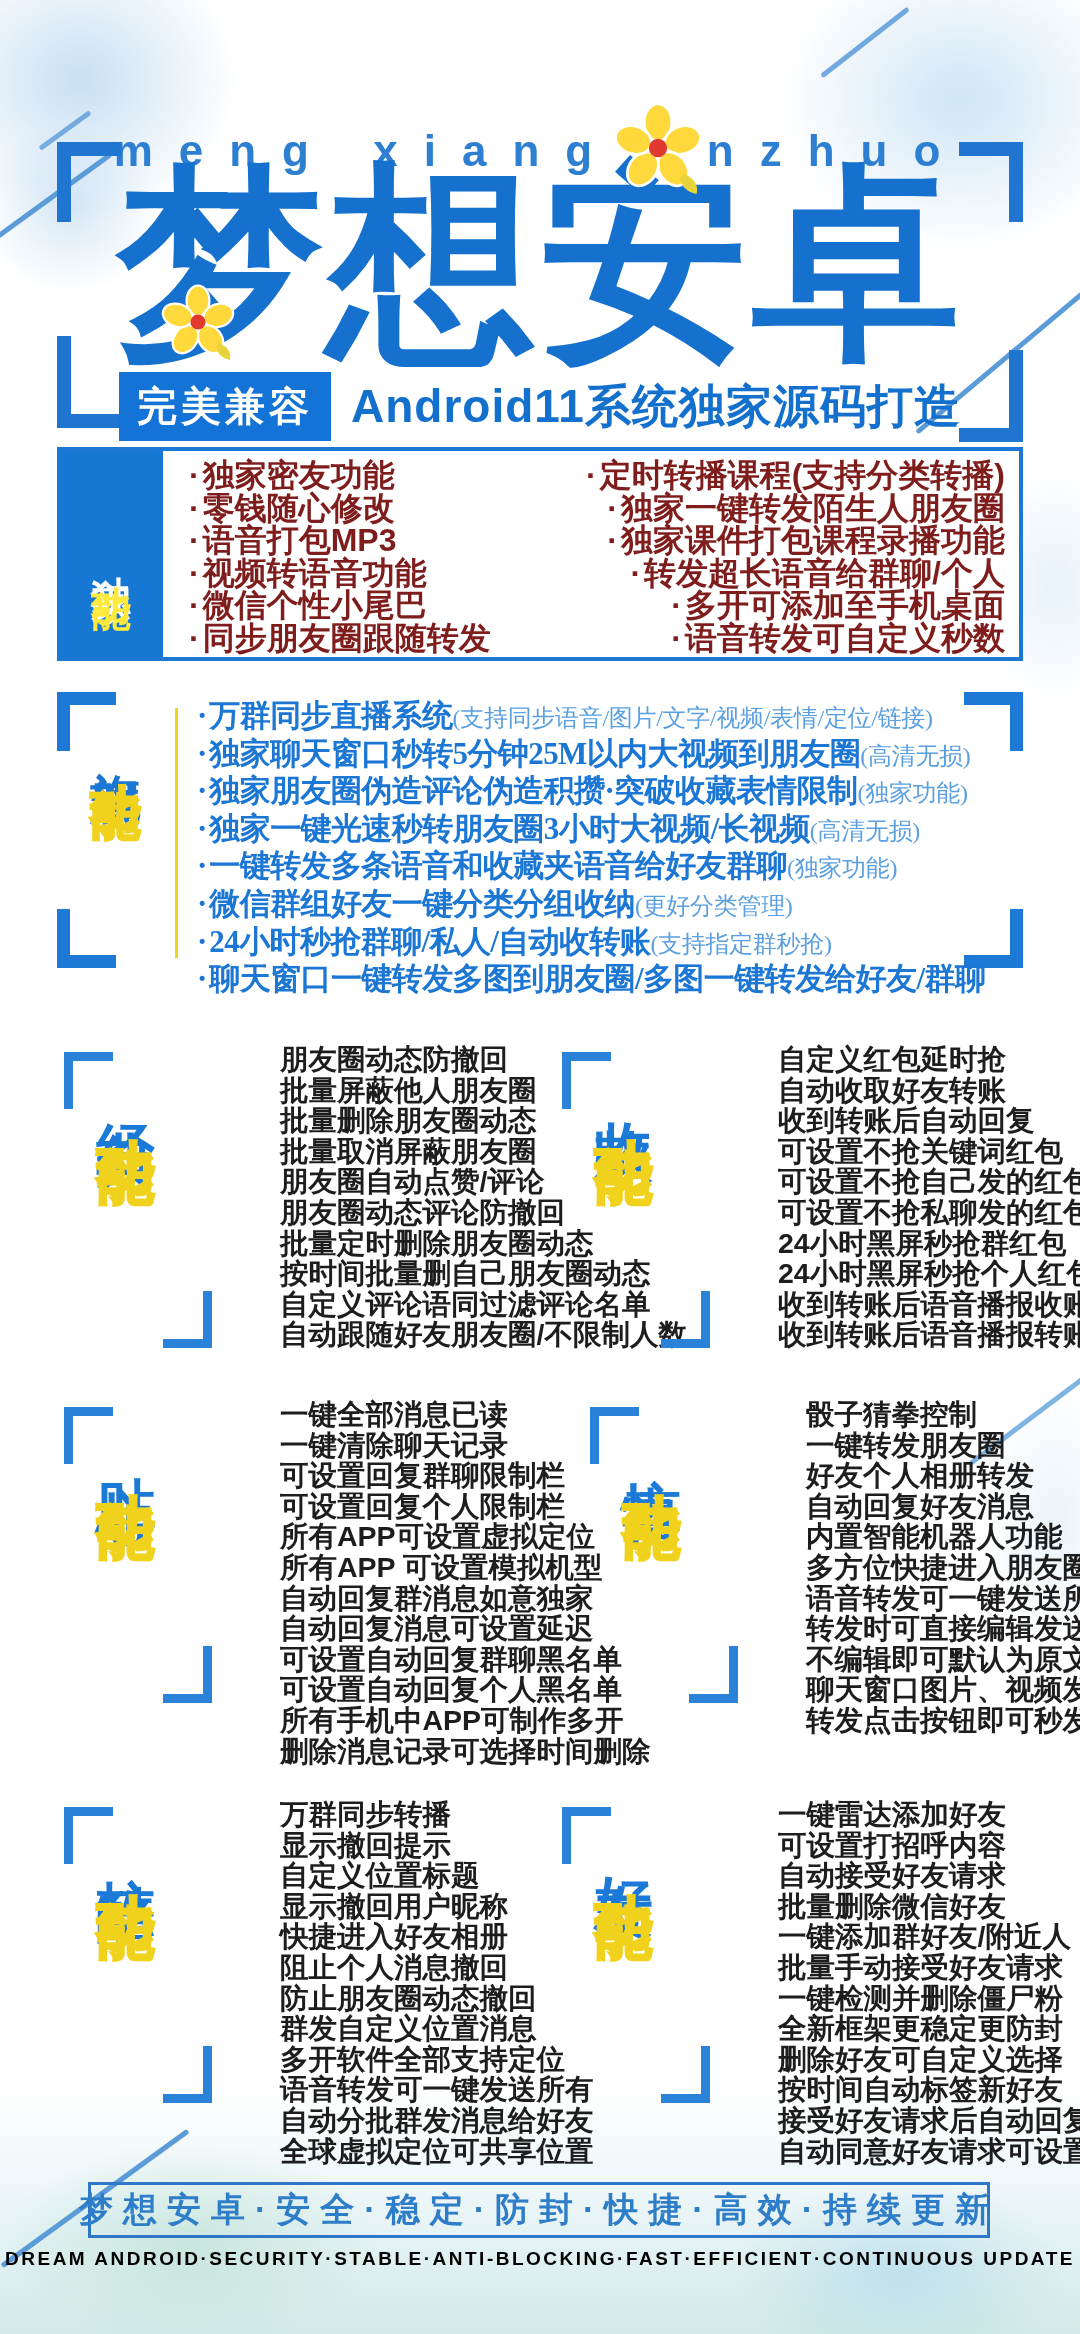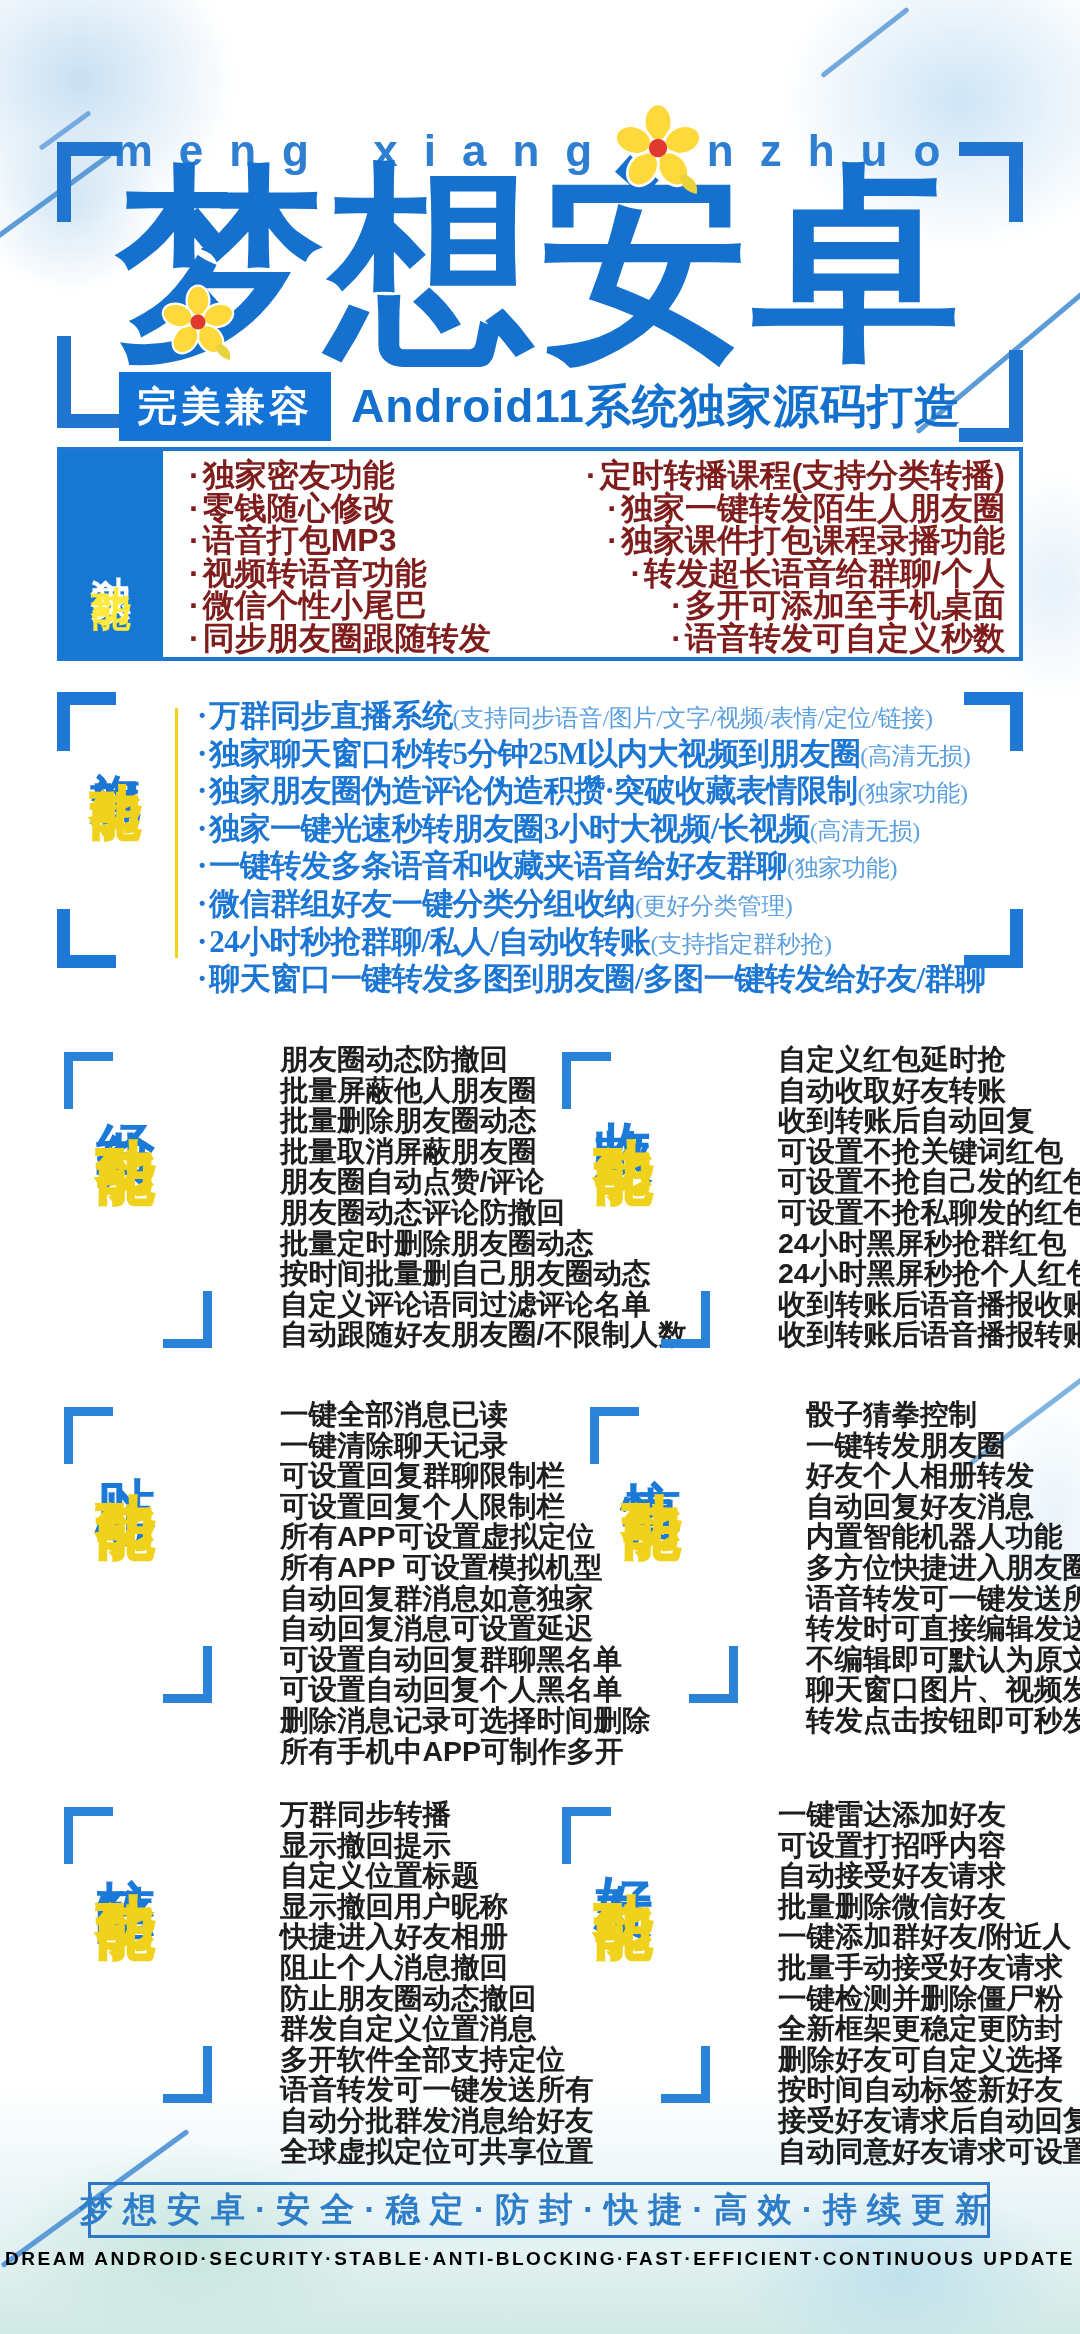--- a/index.html
+++ b/index.html
@@ -252,22 +252,22 @@
         <li class="p-item">一键全部消息已读</li>
         <li class="p-item">一键清除聊天记录</li>
         <li class="p-item">可设置回复群聊限制栏</li>
         <li class="p-item">可设置回复个人限制栏</li>
         <li class="p-item">所有APP可设置虚拟定位</li>
         <li class="p-item">所有APP 可设置模拟机型</li>
         <li class="p-item">自动回复群消息如意独家</li>
         <li class="p-item">自动回复消息可设置延迟</li>
         <li class="p-item">可设置自动回复群聊黑名单</li>
         <li class="p-item">可设置自动回复个人黑名单</li>
+        <li class="p-item">所有手机中APP可制作多开</li>
         <li class="p-item">删除消息记录可选择时间删除</li>
-        <li class="p-item">所有手机中APP可制作多开</li>
       </ul>
   </section>
 
   <section class="cell c-jingxi">
     <div class="vlabel">
       <span class="vb vb1"></span>
       <span class="lb">惊喜</span><span class="ly">功能</span>
       <span class="vb vb2"></span>
     </div>
     <ul class="plain">

